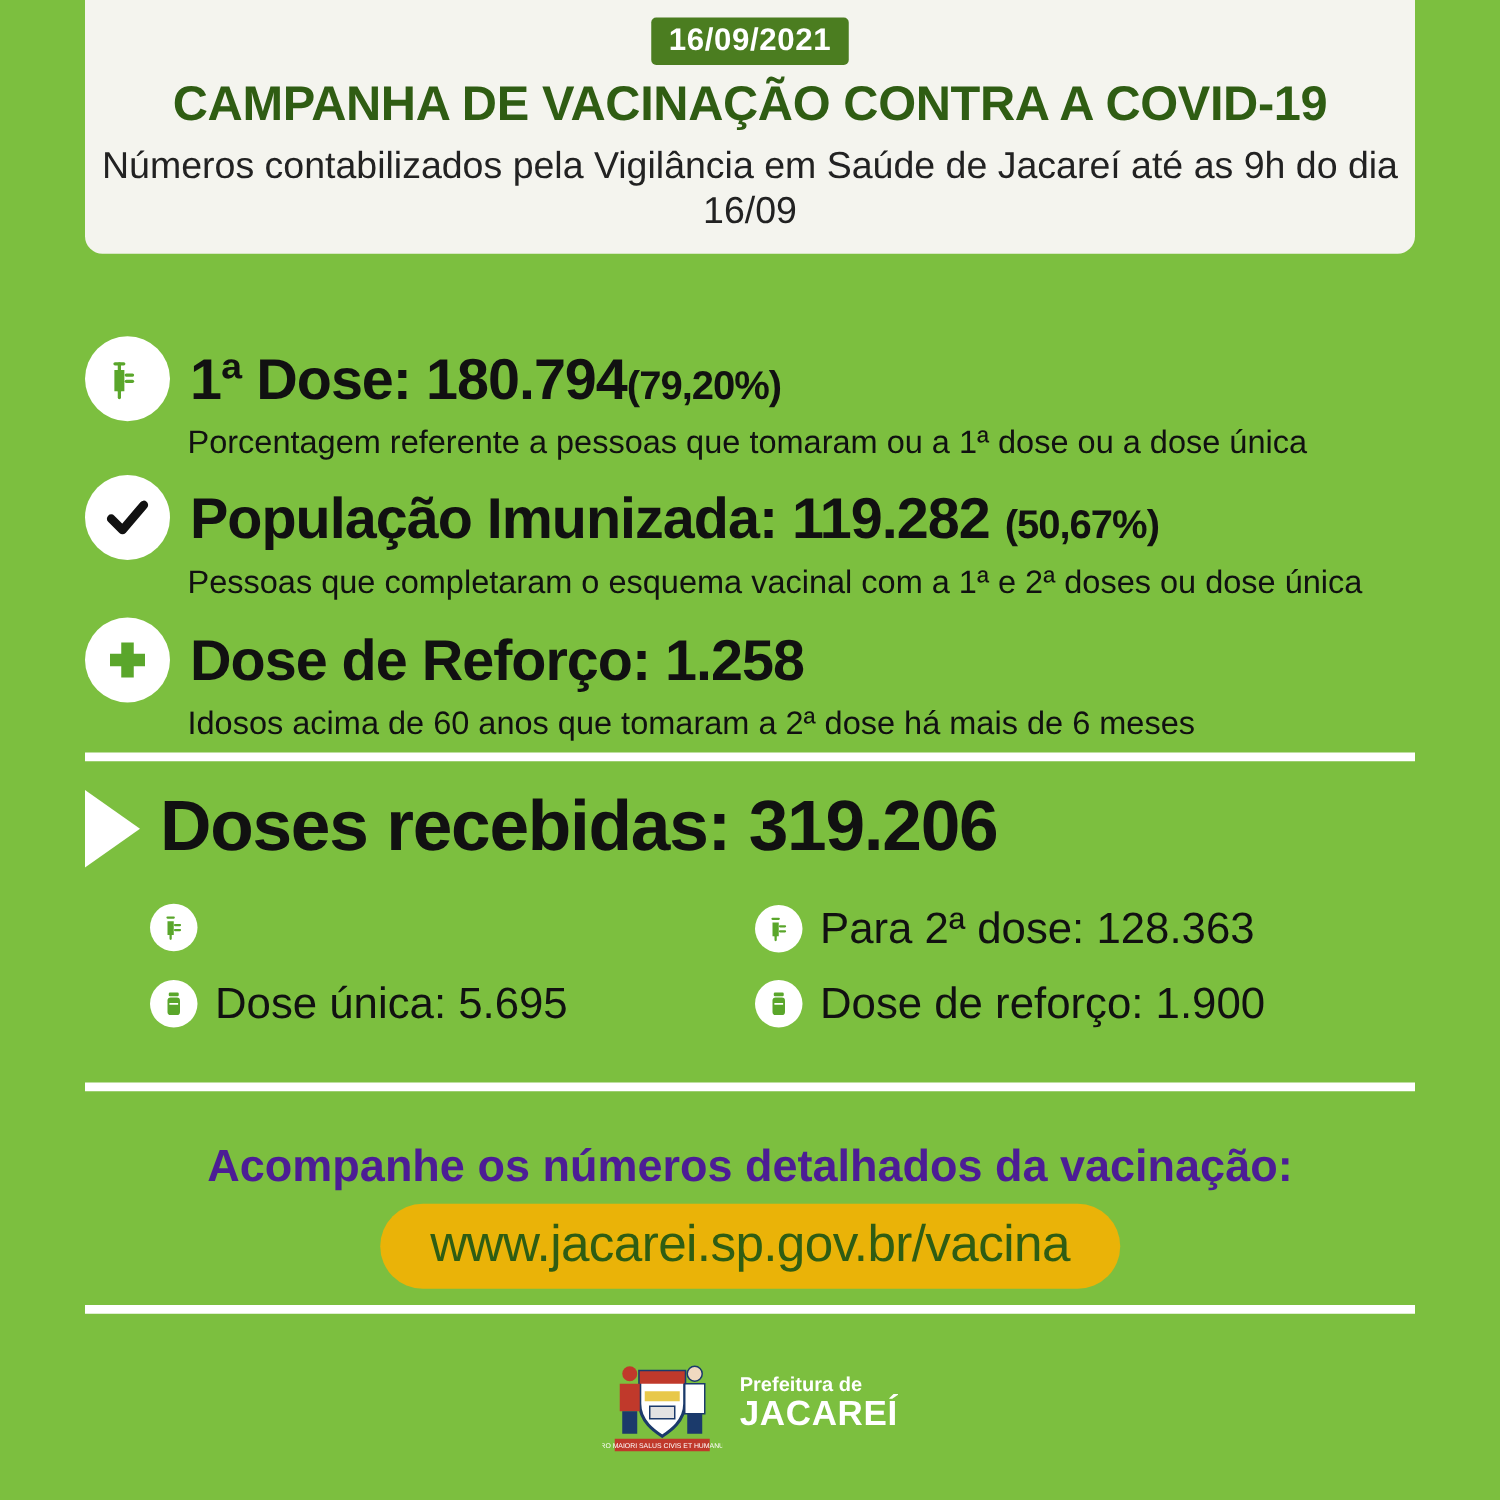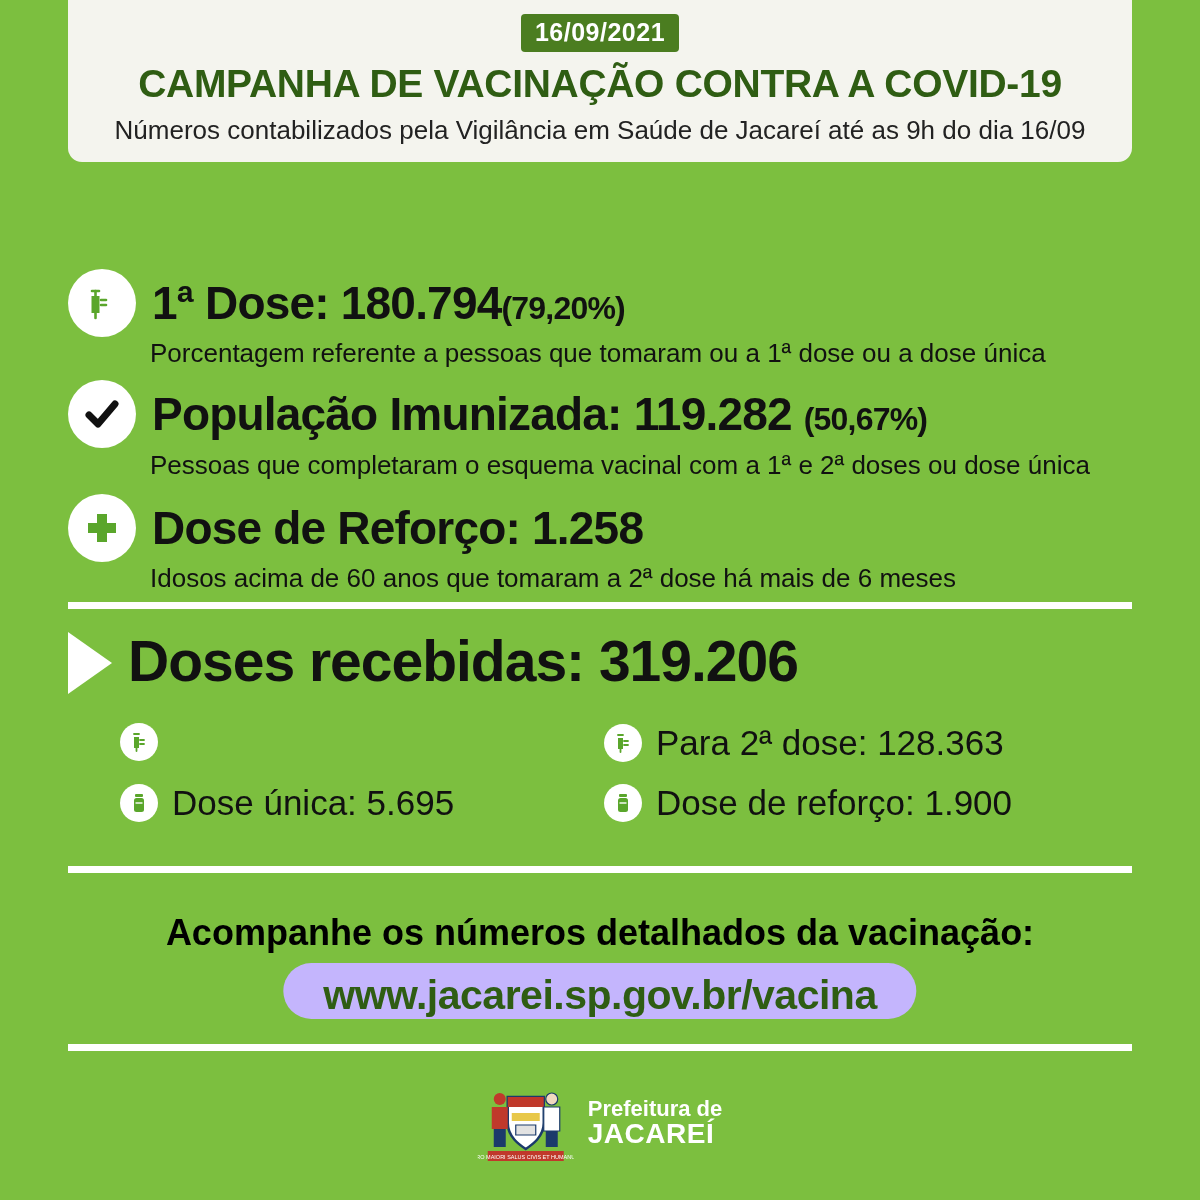--- a/index.html
+++ b/index.html
@@ -47,21 +47,21 @@
     margin-top: 12px;
     color: #2f5d13;
     font-size: 39px;
     font-weight: bold;
     letter-spacing: -0.3px;
     line-height: 1.05;
   }
   .header-sub {
     margin-top: 10px;
     color: #222222;
-    font-size: 26px;
+    font-size: 30px;
     line-height: 1.2;
   }
 
   
   .row-main {
     position: absolute;
     display: flex;
     align-items: center;
   }
 
@@ -141,52 +141,52 @@
     font-size: 35px;
     white-space: nowrap;
   }
 
   
   .follow {
     position: absolute;
     left: 0;
     width: 1200px;
     text-align: center;
-    color: #000000;
+    color: #4c1d95;
     font-weight: bold;
     font-size: 36px;
   }
   .url-pill {
     position: absolute;
     left: 50%;
     transform: translateX(-50%);
-    background: #c4b5fd;
+    background: #eab308;
     border-radius: 34px;
-    padding: 9px 40px 0 40px;
+    padding: 9px 40px 12px 40px;
     color: #2f5d13;
-    font-weight: bold;
+    font-weight: normal;
     font-size: 41px;
     letter-spacing: -0.5px;
     white-space: nowrap;
   }
 
   .brand {
     position: absolute;
     left: 50%;
     transform: translateX(-50%);
     display: flex;
     align-items: center;
     gap: 14px;
   }
   .brand-text {
     color: #ffffff;
     line-height: 1.02;
   }
   .brand-text .l1 {
-    font-size: 22px;
+    font-size: 16px;
     font-weight: bold;
   }
   .brand-text .l2 {
     font-size: 28px;
     font-weight: bold;
     letter-spacing: 0.5px;
   }
 </style>
 </head>
 <body>

